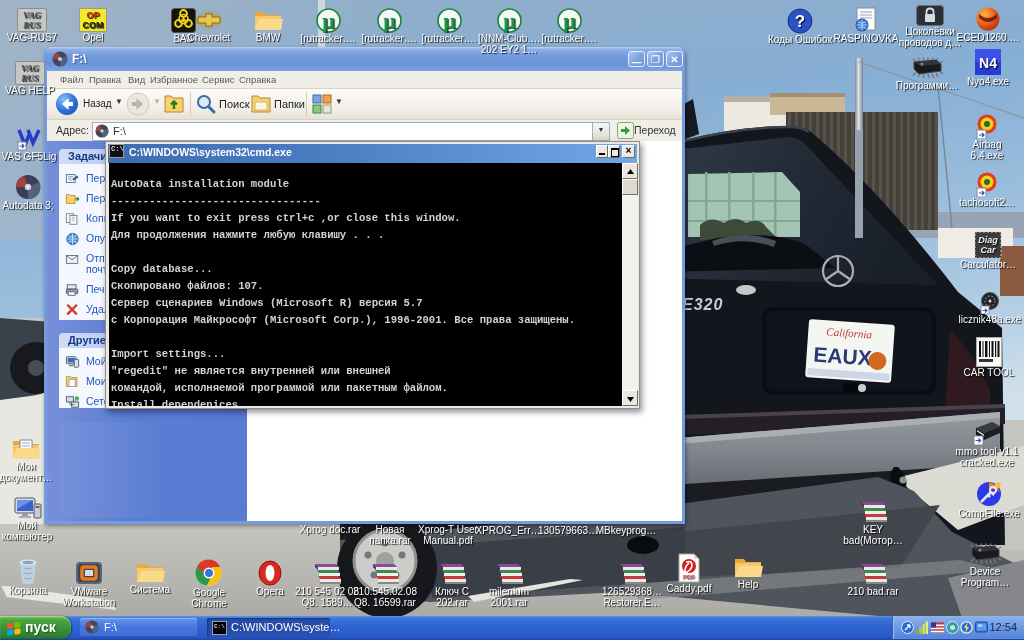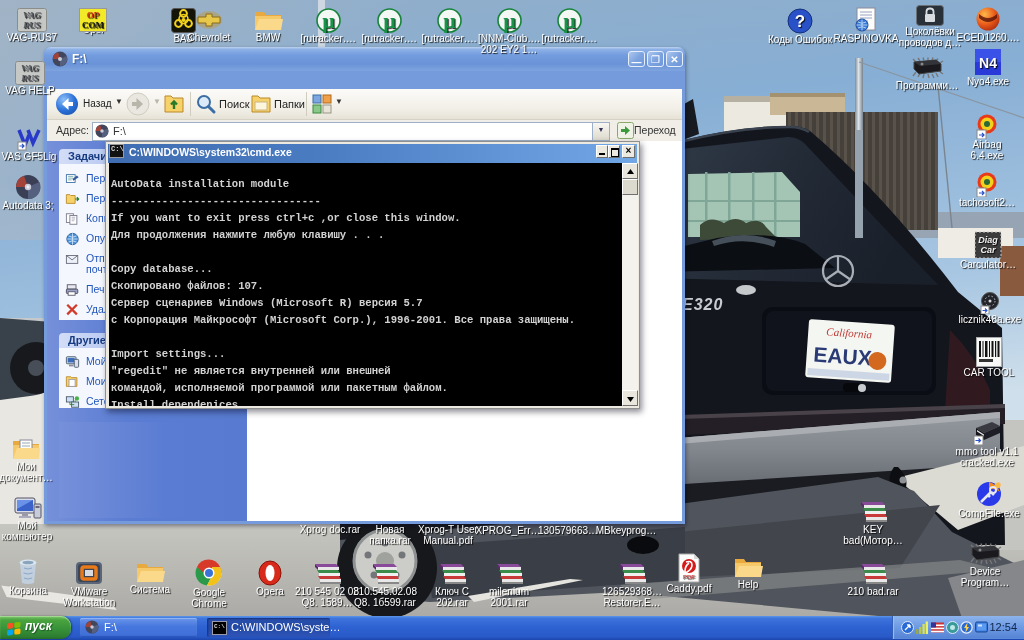--- a/index.html
+++ b/index.html
@@ -60,21 +60,21 @@
 .sbtn{position:absolute;left:0;width:16px;height:16px;background:#e9e6dd;
  border-top:1px solid #fff;border-left:1px solid #fff;border-right:1px solid #707070;border-bottom:1px solid #707070;box-sizing:border-box;}
 .sbtn svg{position:absolute;left:3px;top:4px;}
 
 #tb{position:absolute;left:0;top:616px;width:1024px;height:24px;
  background:linear-gradient(#5b95e8 0%,#3e74dc 10%,#2e62d2 45%,#2a5ac8 85%,#1d46ae 100%);}
 #start{position:absolute;left:0;top:0;width:71px;height:23px;border-radius:0 10px 10px 0;
  background:linear-gradient(#7cc46a 0%,#49a43e 18%,#389239 55%,#2d7e31 90%,#246b28 100%);
  box-shadow:inset 0 1px 1px #a8dc96, 1px 0 2px rgba(0,0,0,.4);}
 #start .flag{position:absolute;left:6px;top:4px;width:16px;height:16px;}
-#start .stxt{position:absolute;left:25px;top:3px;color:#fff;font-size:12px;font-weight:bold;font-style:italic;text-shadow:1px 1px 1px #1e5c20;}
+#start .stxt{position:absolute;left:25px;top:3px;color:#fff;font-size:14px;font-weight:bold;text-shadow:1px 1px 1px #1e5c20;}
 .task{position:absolute;top:2px;height:19px;border-radius:2px;font-size:11px;color:#fff;}
 #tray{position:absolute;right:0;top:0;width:131px;height:23px;
  background:linear-gradient(#8cb3ec 0%,#6f9ce4 45%,#5583d4 100%);
  border-left:1px solid #3560b8;box-shadow:inset 1px 0 1px #9cc0f0;text-align:right;}
 #tray .clock{position:absolute;right:7px;top:5px;font-size:11px;color:#10264a;}
 .tico{position:absolute;top:5px;width:13px;height:13px;}
 </style>
 </head>
 <body>
 <div id="desk">
@@ -234,20 +234,28 @@
   <svg class="ticon abs" viewBox="0 0 16 16">
       <circle cx="8" cy="8" r="7.5" fill="#41465c"></circle>
       <path d="M1 8 A7 7 0 0 1 6 1.3 L8 8 Z" fill="#a24238"></path>
       <path d="M8 15 A7 7 0 0 0 14.5 5 L8 8 Z" fill="#55607e"></path>
       <circle cx="8" cy="8" r="2" fill="#c8ccd8"></circle>
     </svg>
   <div class="ttl">F:\</div>
   <div class="capbtn" style="right:40px;"><span style="position:relative;top:3px;font-weight:bold;">—</span></div>
   <div class="capbtn" style="right:21px;"><span style="position:relative;top:0px;">❐</span></div>
   <div class="capbtn" style="right:2px;"><span style="font-weight:bold;">✕</span></div>
+  <div class="menu">
+    <span style="left:13px;">Файл</span>
+      <span style="left:42px;">Правка</span>
+      <span style="left:81px;">Вид</span>
+      <span style="left:103px;">Избранное</span>
+      <span style="left:155px;">Сервис</span>
+      <span style="left:192px;">Справка</span>
+  </div>
   <div class="tool">
 
     <svg class="abs" style="left:8px;top:3px;" width="24" height="24" viewBox="0 0 24 24">
       <circle cx="12" cy="12" r="11" fill="url(#bg1)"></circle>
       <defs>
           <radialGradient id="bg1" cx="0.35" cy="0.3" r="0.9">
             <stop offset="0" stop-color="#8ec0f8"></stop>
             <stop offset="0.55" stop-color="#2a70d8"></stop>
             <stop offset="1" stop-color="#1950a8"></stop>
           </radialGradient>
@@ -484,21 +492,21 @@
 <div id="icons">
 <div class="ico" style="left:-8px;top:4px;width:80px;">
       <div class="ic" style="width:30px;height:24px;"><svg width="30" height="24" viewBox="0 0 30 24">
           <rect x="0.5" y="0.5" width="29" height="23" rx="2" fill="#c6c8c6" stroke="#8a8d8a"></rect>
           <text x="15" y="10" text-anchor="middle" font-family="Liberation Serif,serif" font-size="9" font-style="italic" font-weight="bold" fill="#555a60">VAG</text>
           <text x="15" y="20" text-anchor="middle" font-family="Liberation Serif,serif" font-size="9" font-style="italic" font-weight="bold" fill="#555a60">RUS</text>
         </svg></div>
       <div>VAG-RUS7</div>
     </div>
 <div class="ico" style="left:53px;top:4px;width:80px;">
-      <div class="ic" style="width:28px;height:16px;font-family:Liberation Serif, serif;"><svg width="28" height="24" viewBox="0 0 28 24">
+      <div class="ic" style="width:28px;height:24px;"><svg width="28" height="24" viewBox="0 0 28 24">
           <rect x="0.5" y="0.5" width="27" height="23" fill="#f2ea28" stroke="#999"></rect>
           <text x="14" y="10" text-anchor="middle" font-size="9" font-weight="bold" fill="#d22a1a">OP</text>
           <text x="14" y="20" text-anchor="middle" font-size="9" font-weight="bold" fill="#1a1a1a">COM</text>
         </svg></div>
       <div>Opel</div>
     </div>
 <div class="ico" style="left:103px;top:4px;width:80px;padding-left:40px;">
       <div class="ic" style="width:25px;height:25px;"><svg width="25" height="25" viewBox="0 0 25 25">
           <rect x="0.5" y="0.5" width="24" height="24" rx="3" fill="#141408" stroke="#555"></rect>
           <circle cx="12.5" cy="11" r="4.5" fill="none" stroke="#f2d21a" stroke-width="1.6"></circle>

